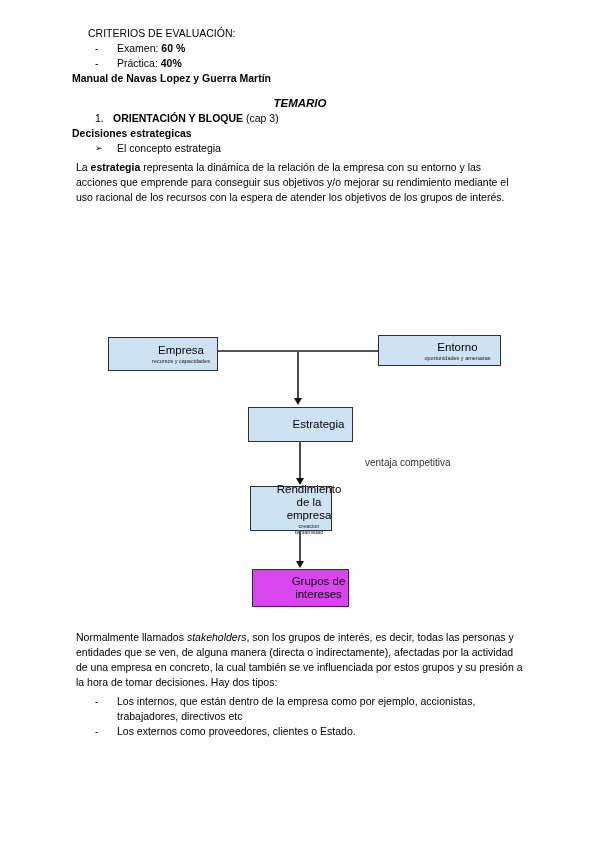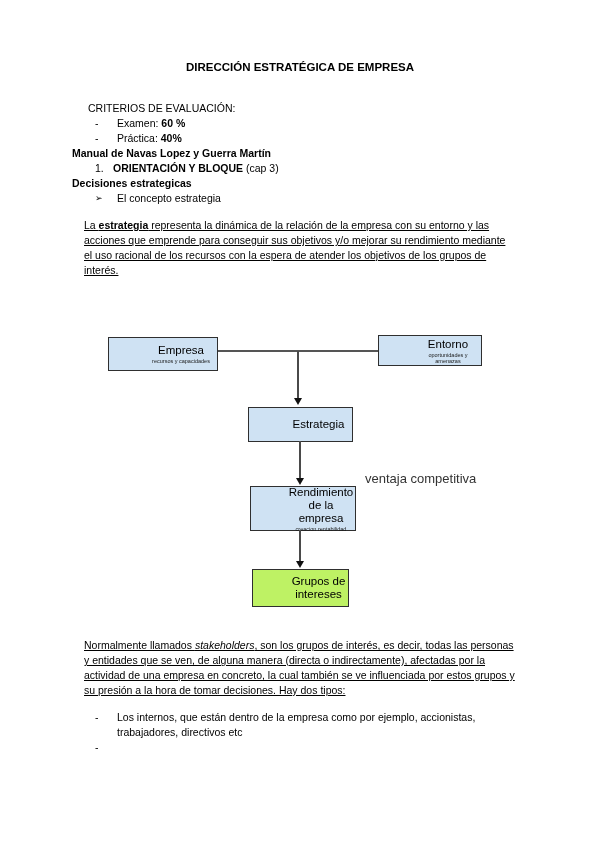--- a/index.html
+++ b/index.html
@@ -19,72 +19,72 @@
   .dash{position:absolute;left:23px;top:0;}
   .bold{font-weight:bold;}
   .manual{margin:0;font-weight:bold;}
   .temario{margin:10px 0 0 0;text-align:center;font-size:11.5px;font-weight:bold;font-style:italic;}
   .bloque{margin:14px 0 0 0;text-decoration:underline;}
   .num-item{position:relative;padding-left:41px;}
   .num{position:absolute;left:23px;top:0;}
   .bolditalic{font-weight:bold;margin:0;}
   .arrow-item{position:relative;padding-left:45px;}
   .arrow-bullet{position:absolute;left:23px;top:0;font-size:9px;}
-  .para{margin:12px;text-decoration:underline;}
+  .para{margin:4px;}
   
   .diagram{position:absolute;top:328px;left:0;width:600px;height:292px;}
   .dbox{
     position:absolute;
     background:#cfe2f3;border:1.5px solid #2f2f2f;
     display:flex;flex-direction:column;align-items:center;justify-content:center;
     text-align:center;box-sizing:border-box;padding-left:36px;
   }
   .dbox .lbl{font-size:11.5px;line-height:13px;}
   .dbox .sub{font-size:5.5px;line-height:6px;margin-top:1px;color:#1a1a1a;}
   .box-empresa{left:108px;top:9px;width:110px;height:34px;}
-  .box-entorno{left:378px;top:7px;width:104px;height:31px;}
+  .box-entorno{left:378px;top:7px;width:123px;height:31px;}
   .box-estrategia{left:248px;top:79px;width:105px;height:35px;}
-  .box-rendimiento{left:250px;top:158px;width:106px;height:45px;}
+  .box-rendimiento{left:250px;top:158px;width:82px;height:45px;}
   .box-grupos{left:252px;top:241px;width:97px;height:38px;}
   .hline{position:absolute;left:218px;top:22px;width:160px;height:2px;background:#555;}
   .vline{position:absolute;width:1.5px;background:#444;}
   .vl1{left:297px;top:23px;height:47px;}
   .vl2{left:299px;top:113px;height:37px;}
   .vl3{left:299px;top:202px;height:31px;}
   .arrowhead{position:absolute;width:0;height:0;border-left:4px solid transparent;border-right:4px solid transparent;border-top:7px solid #111;}
   .ah1{left:294px;top:70px;}
   .ah2{left:296px;top:150px;}
   .ah3{left:296px;top:233px;}
-  .annotation{position:absolute;left:365px;top:143px;font-size:13px;color:#333;}
+  .annotation{position:absolute;left:365px;top:127px;font-size:10px;color:#333;}
   .bottom-section{position:absolute;top:626px;left:72px;width:456px;}
   .gap8{height:8px;}
 </style>
 </head>
 <body>
 
 <div class="page">
 
   <div class="top-section">
-    <h1 class="doc-title">DIRECCIÓN ESTRATÉGICA DE EMPRESA</h1>
 
     <p class="criteria-heading">CRITERIOS DE EVALUACIÓN:</p>
     <ul class="dash-list">
       <li>
         <span class="dash">-</span>
         <span>Examen:</span>
         <span class="bold">60 %</span>
       </li>
       <li>
         <span class="dash">-</span>
         <span>Práctica:</span>
         <span class="bold">40%</span>
       </li>
     </ul>
     <p class="manual">Manual de Navas Lopez y Guerra Martín</p>
 
+    <h2 class="temario">TEMARIO</h2>
 
     <div class="num-item">
       <span class="num">1.</span><span class="bold">ORIENTACIÓN Y BLOQUE</span><span> (cap 3)</span>
     </div>
     <p class="bolditalic">Decisiones estrategicas</p>
     <div class="arrow-item">
       <span class="arrow-bullet">➢</span>
       <span>El concepto estrategia</span>
     </div>
 
@@ -116,34 +116,35 @@
     <div class="annotation">ventaja competitiva</div>
 
     <div class="dbox box-rendimiento" style="background: rgb(207, 226, 243); border-color: rgb(47, 47, 47);">
       <div class="lbl">Rendimiento de la empresa</div>
       <div class="sub">creacion rentabilidad</div>
     </div>
 
     <div class="vline vl3" style="background: rgb(74, 74, 74);"></div>
     <div class="arrowhead ah3"></div>
 
-    <div class="dbox box-grupos" style="background: #bef264; border-color: rgb(47, 47, 47);">
+    <div class="dbox box-grupos" style="background: #d946ef; border-color: rgb(47, 47, 47);">
       <div class="lbl">Grupos de intereses</div>
     </div>
   </div>
 
   <div class="bottom-section">
     <p class="para">
       <span>Normalmente llamados </span><span style="font-style:italic">stakeholders</span><span>, son los grupos de interés, es decir, todas las personas y entidades que se ven, de alguna manera (directa o indirectamente), afectadas por la actividad de una empresa en concreto, la cual también se ve influenciada por estos grupos y su presión a la hora de tomar decisiones. Hay dos tipos:</span>
     </p>
     <ul class="dash-list">
       <li>
         <span class="dash">-</span>
         <span>Los internos, que están dentro de la empresa como por ejemplo, accionistas, trabajadores, directivos etc</span>
       </li>
       <li>
         <span class="dash">-</span>
+        <span>Los externos como proveedores, clientes o Estado.</span>
       </li>
     </ul>
     <div class="gap8"></div>
   </div>
 
 </div>
 
 </body></html>

